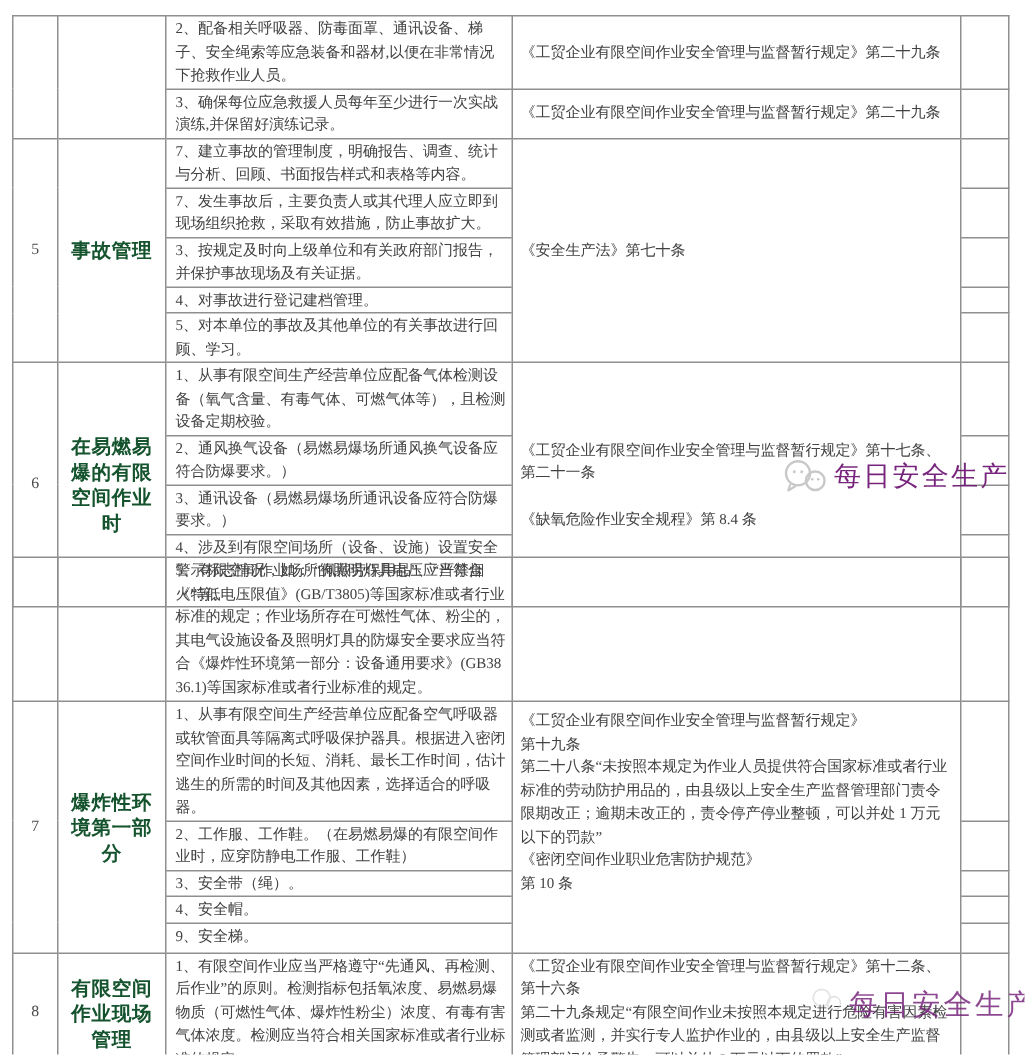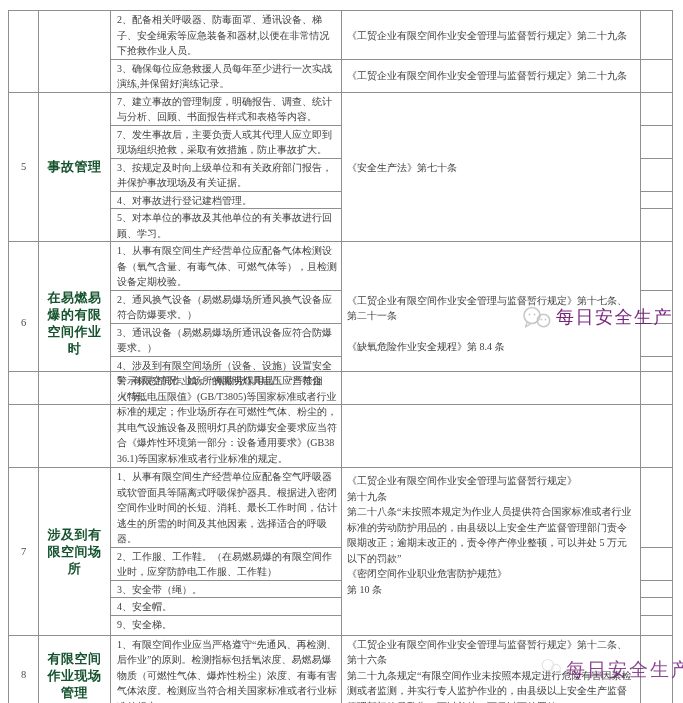--- a/index.html
+++ b/index.html
@@ -132,26 +132,26 @@
       <tr style="height:96px">
     <td class="seq"></td>
     <td class="cat"></td>
     <td class="content">5、有限空间作业场所的照明灯具电压应当符合《特低电压限值》(GB/T3805)等国家标准或者行业标准的规定；作业场所存在可燃性气体、粉尘的，其电气设施设备及照明灯具的防爆安全要求应当符合《爆炸性环境第一部分：设备通用要求》(GB3836.1)等国家标准或者行业标准的规定。</td>
     <td class="ref"></td>
     <td class="score"></td>
   </tr>
 
   <tr style="height:63px">
     <td class="seq" rowspan="5">7</td>
-    <td class="cat" rowspan="5">涉及到有限空间场所</td>
+    <td class="cat" rowspan="5">爆炸性环境第一部分</td>
     <td class="content">1、从事有限空间生产经营单位应配备空气呼吸器或软管面具等隔离式呼吸保护器具。根据进入密闭空间作业时间的长短、消耗、最长工作时间，估计逃生的所需的时间及其他因素，选择适合的呼吸器。</td>
     <td class="ref pad-top" rowspan="5">
       <div>《工贸企业有限空间作业安全管理与监督暂行规定》</div>
       <div>第十九条</div>
-      <div>第二十八条“未按照本规定为作业人员提供符合国家标准或者行业标准的劳动防护用品的，由县级以上安全生产监督管理部门责令限期改正；逾期未改正的，责令停产停业整顿，可以并处 5 万元以下的罚款”</div>
+      <div>第二十八条“未按照本规定为作业人员提供符合国家标准或者行业标准的劳动防护用品的，由县级以上安全生产监督管理部门责令限期改正；逾期未改正的，责令停产停业整顿，可以并处 1 万元以下的罚款”</div>
       <div>《密闭空间作业职业危害防护规范》</div>
       <div>第 10 条</div>
     </td>
     <td class="score"></td>
   </tr>
   <tr style="height:31px">
     <td class="content">2、工作服、工作鞋。（在易燃易爆的有限空间作业时，应穿防静电工作服、工作鞋）</td>
     <td class="score"></td>
   </tr>
   <tr style="height:16px">

